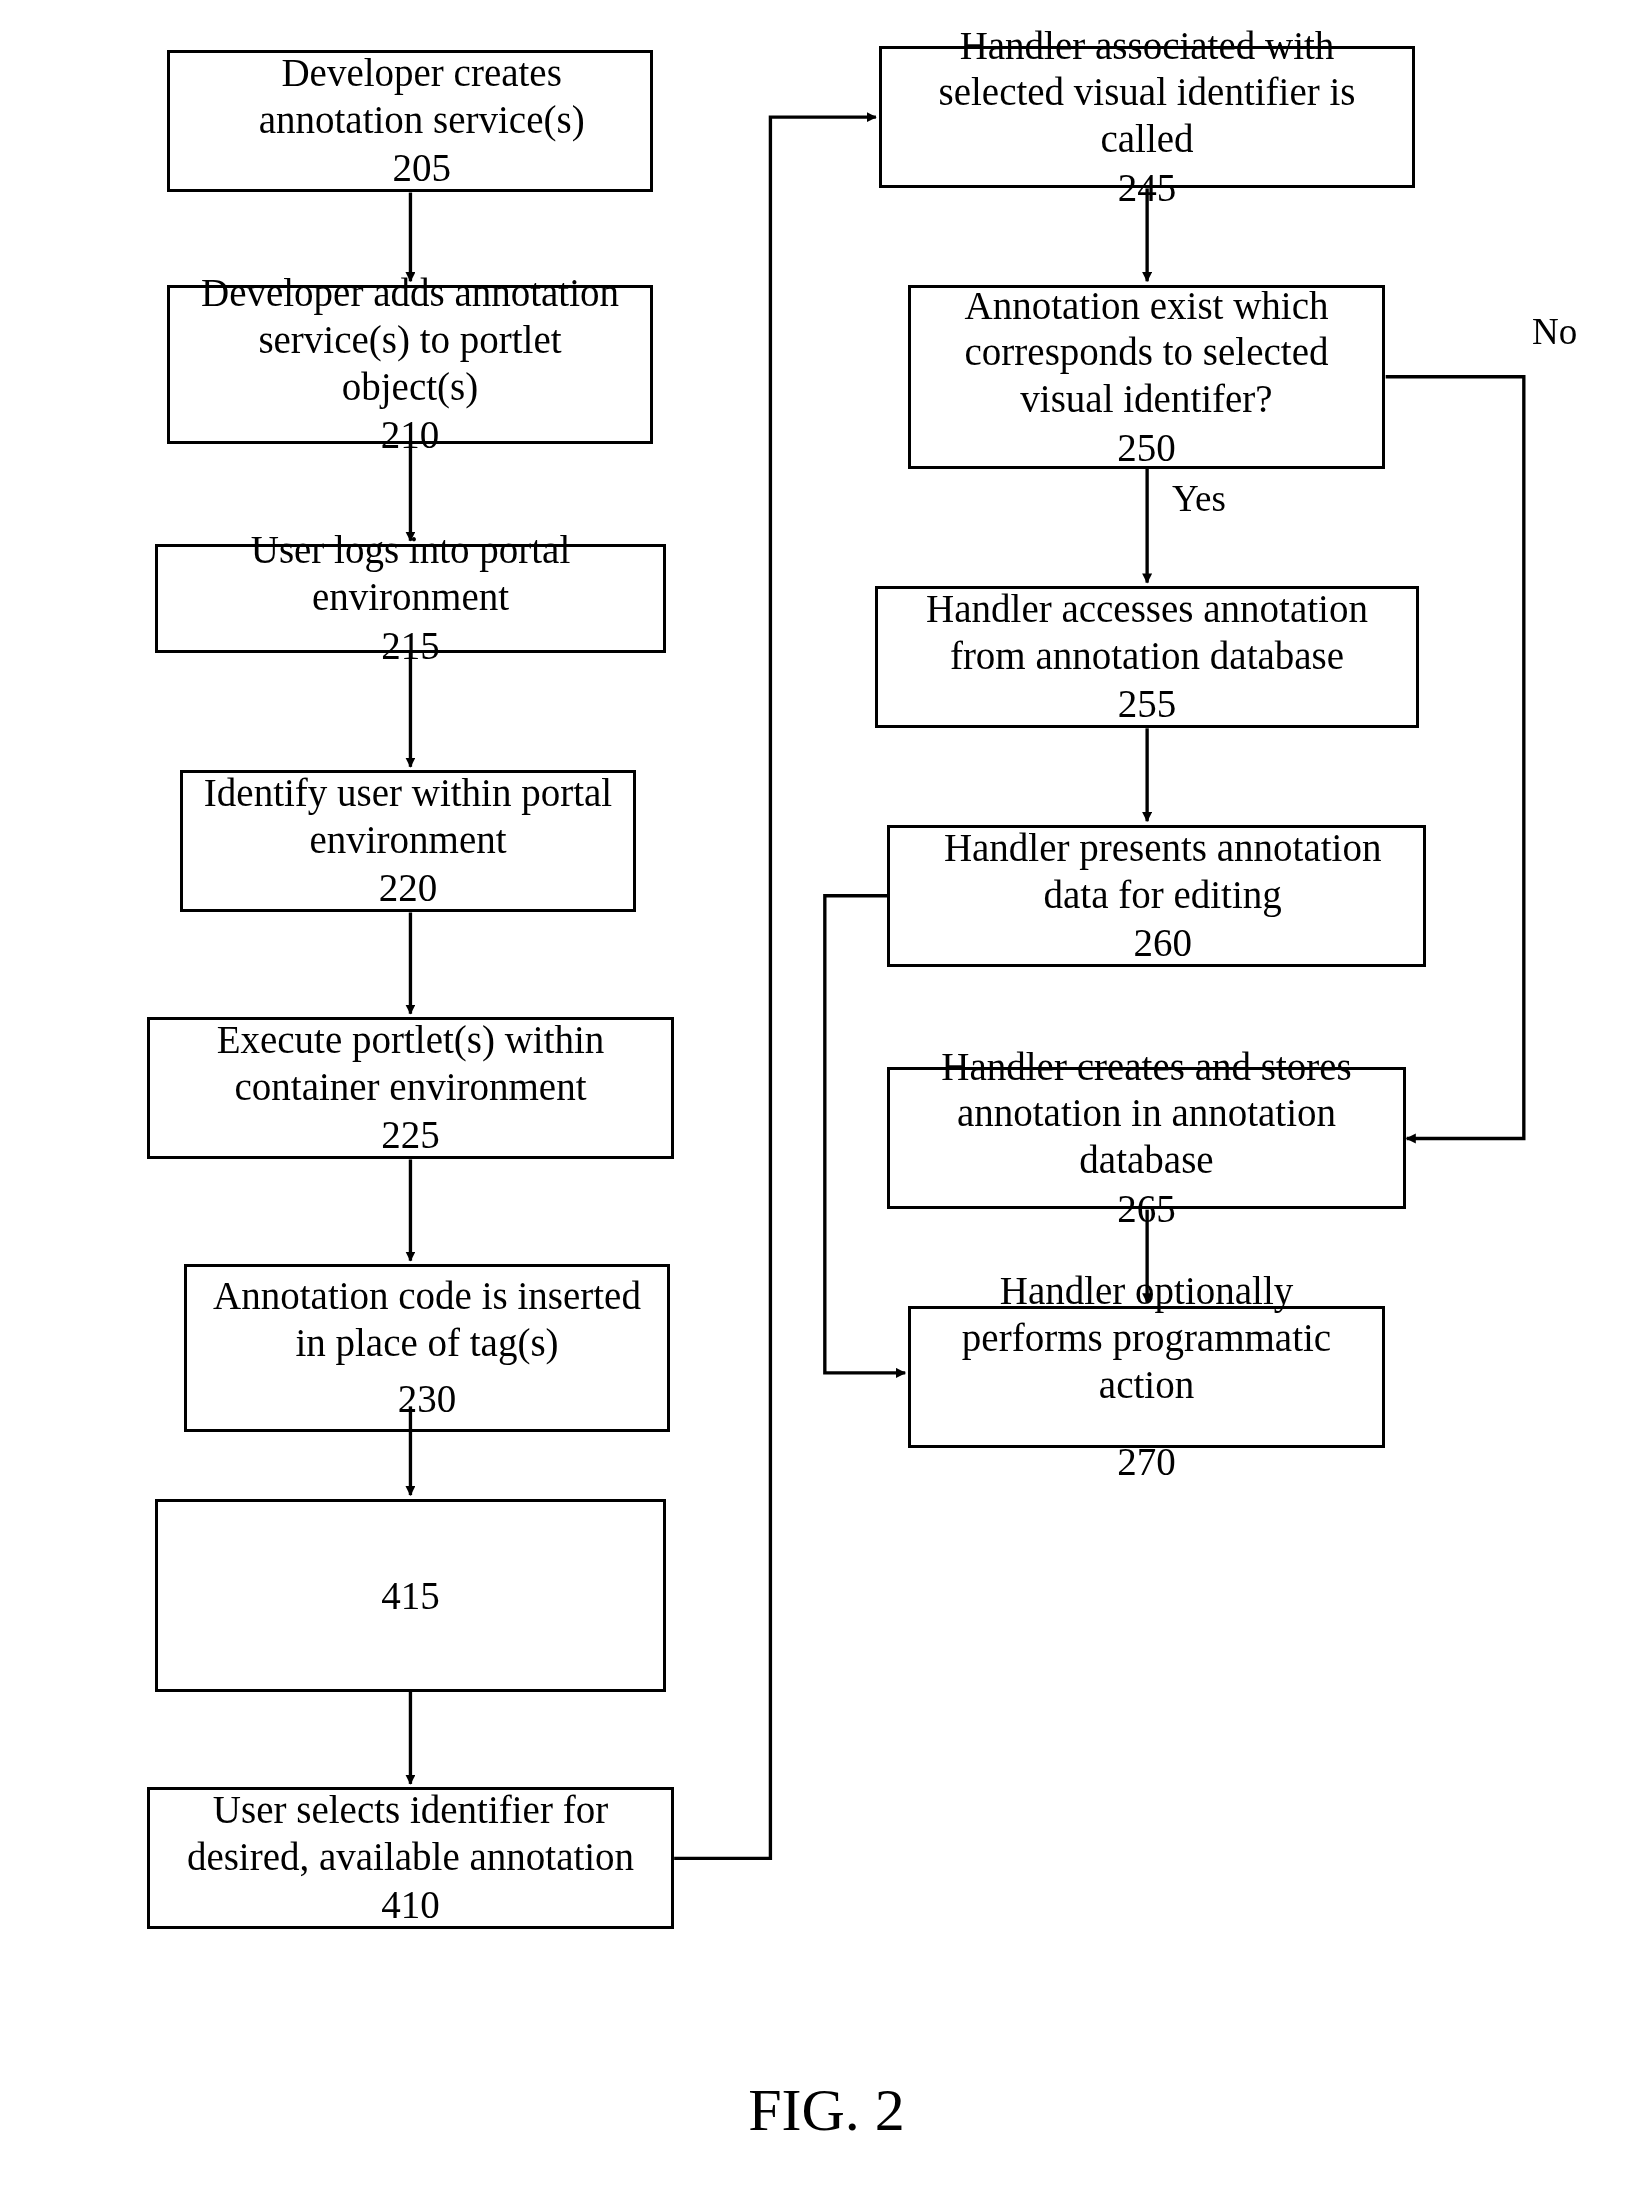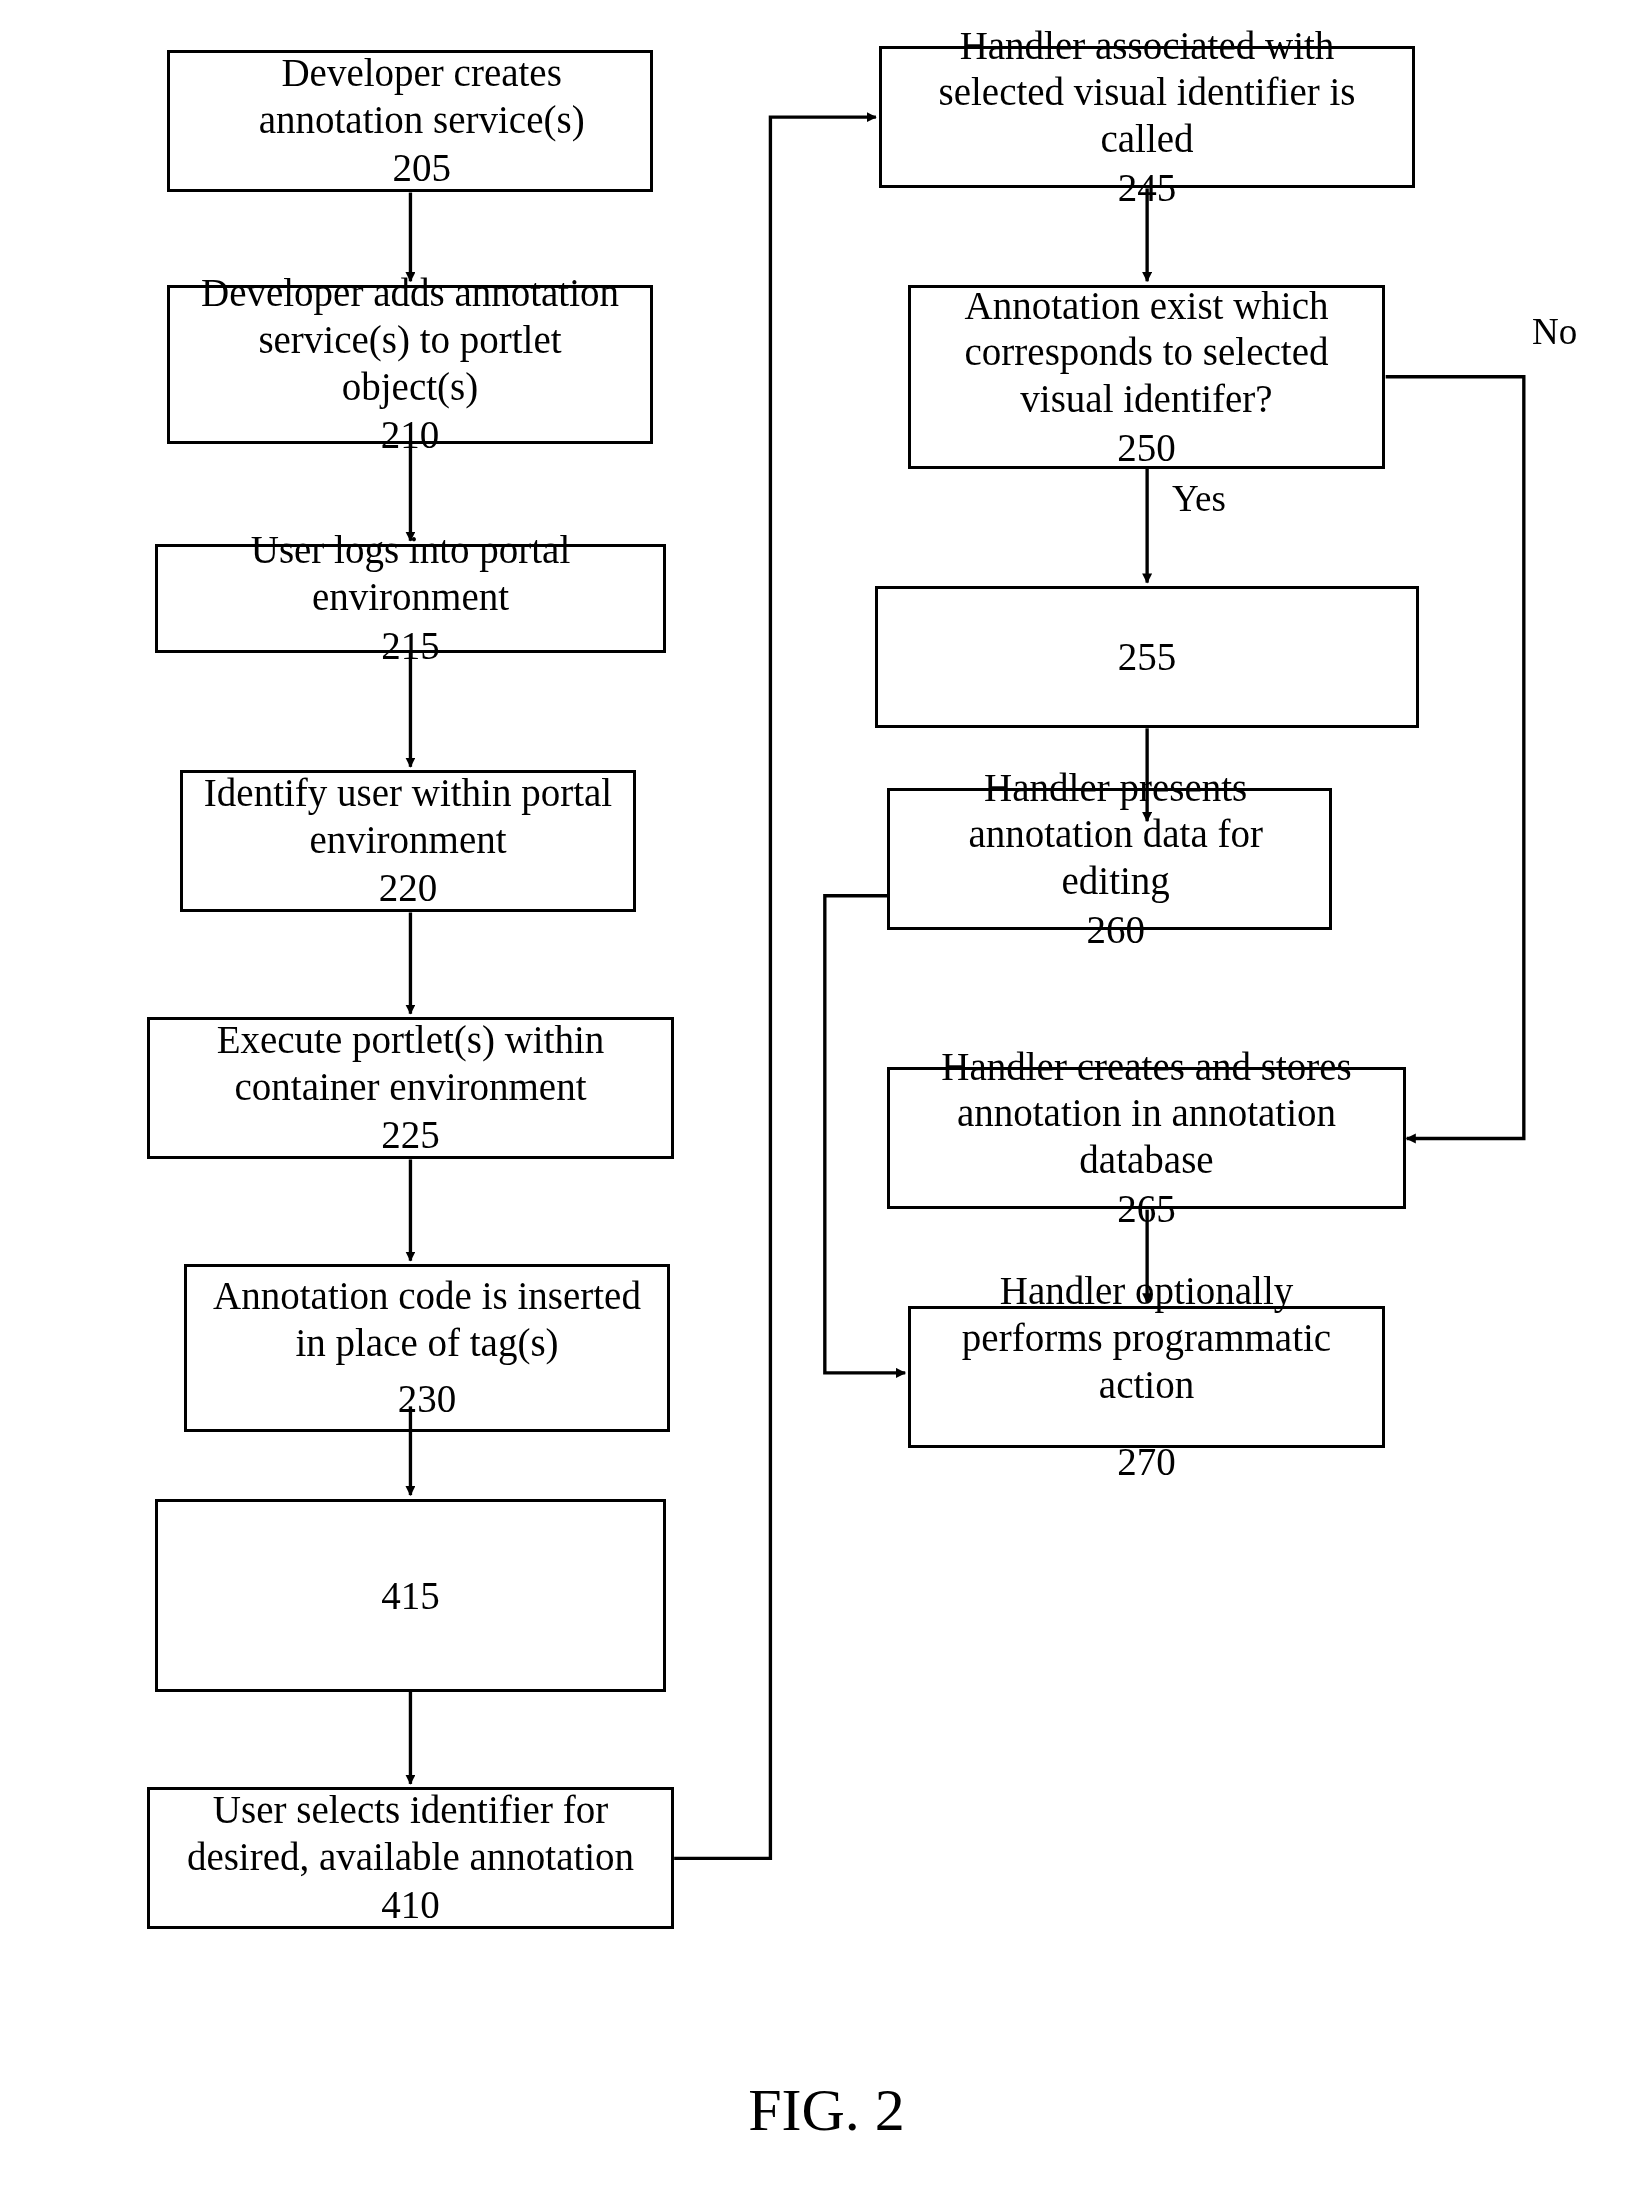--- a/index.html
+++ b/index.html
@@ -84,24 +84,25 @@
   <span class="txt">Handler associated with selected visual identifier is called</span>
   <span class="num">245</span>
 </div>
 
 <div class="box" style="left:908px; top:285px; width:477px; height:184px;">
   <span class="txt">Annotation exist which corresponds to selected visual identifer?</span>
   <span class="num">250</span>
 </div>
 
 <div class="box" style="left:875px; top:586px; width:544px; height:142px;">
+  <span class="txt">Handler accesses annotation from annotation database</span>
   <span class="num">255</span>
 </div>
 
-<div class="box" style="left:887px; top:788px; width:445px; height:142px;padding-left:29px;">
+<div class="box" style="left:887px; top:825px; width:539px; height:142px;padding-left:29px;">
   <span class="txt">Handler presents annotation data for editing</span>
   <span class="num">260</span>
 </div>
 
 <div class="box" style="left:887px; top:1067px; width:519px; height:142px;">
   <span class="txt">Handler creates and stores annotation in annotation database</span>
   <span class="num">265</span>
 </div>
 
 <div class="box" style="left:908px; top:1306px; width:477px; height:142px;gap:29px;">

